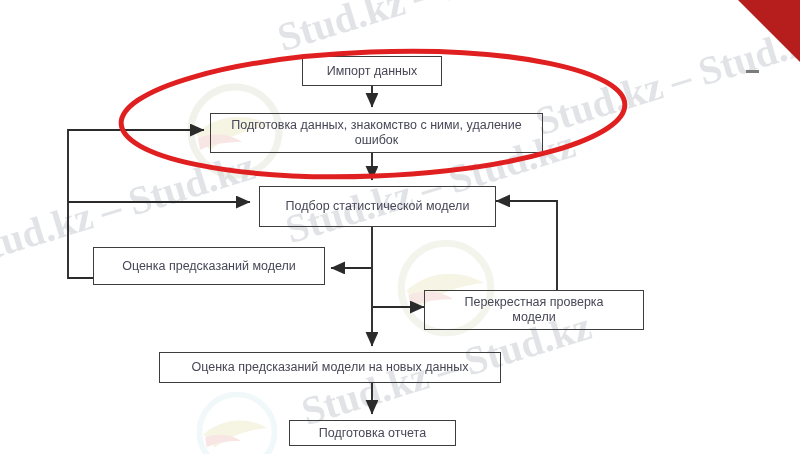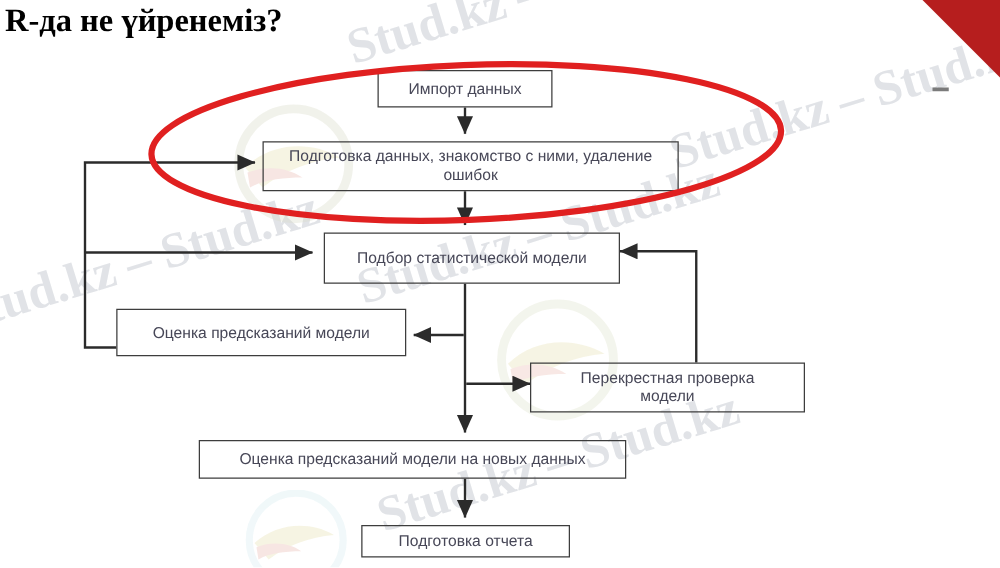--- a/index.html
+++ b/index.html
@@ -180,16 +180,15 @@
     <div class="node" style="left:159px; top:352px; width:342px; height:31px;">Оценка предсказаний модели на новых данных</div>
 
     <div class="node" style="left:289px; top:420px; width:167px; height:26px;">Подготовка отчета</div>
   </div>
 
   <svg class="ellipse-layer" width="800" height="454" viewBox="0 0 800 454">
     <ellipse cx="373" cy="114" rx="252" ry="62" fill="none" stroke="#e02020" stroke-width="5" transform="rotate(-2.2 373 114)"></ellipse>
   </svg>
 
   <div class="corner-triangle"></div>
-  <div class="slide-title">R-да не үйренеміз?</div>
   <div class="dash-marker"></div>
 
 </div>
 
 </body></html>

